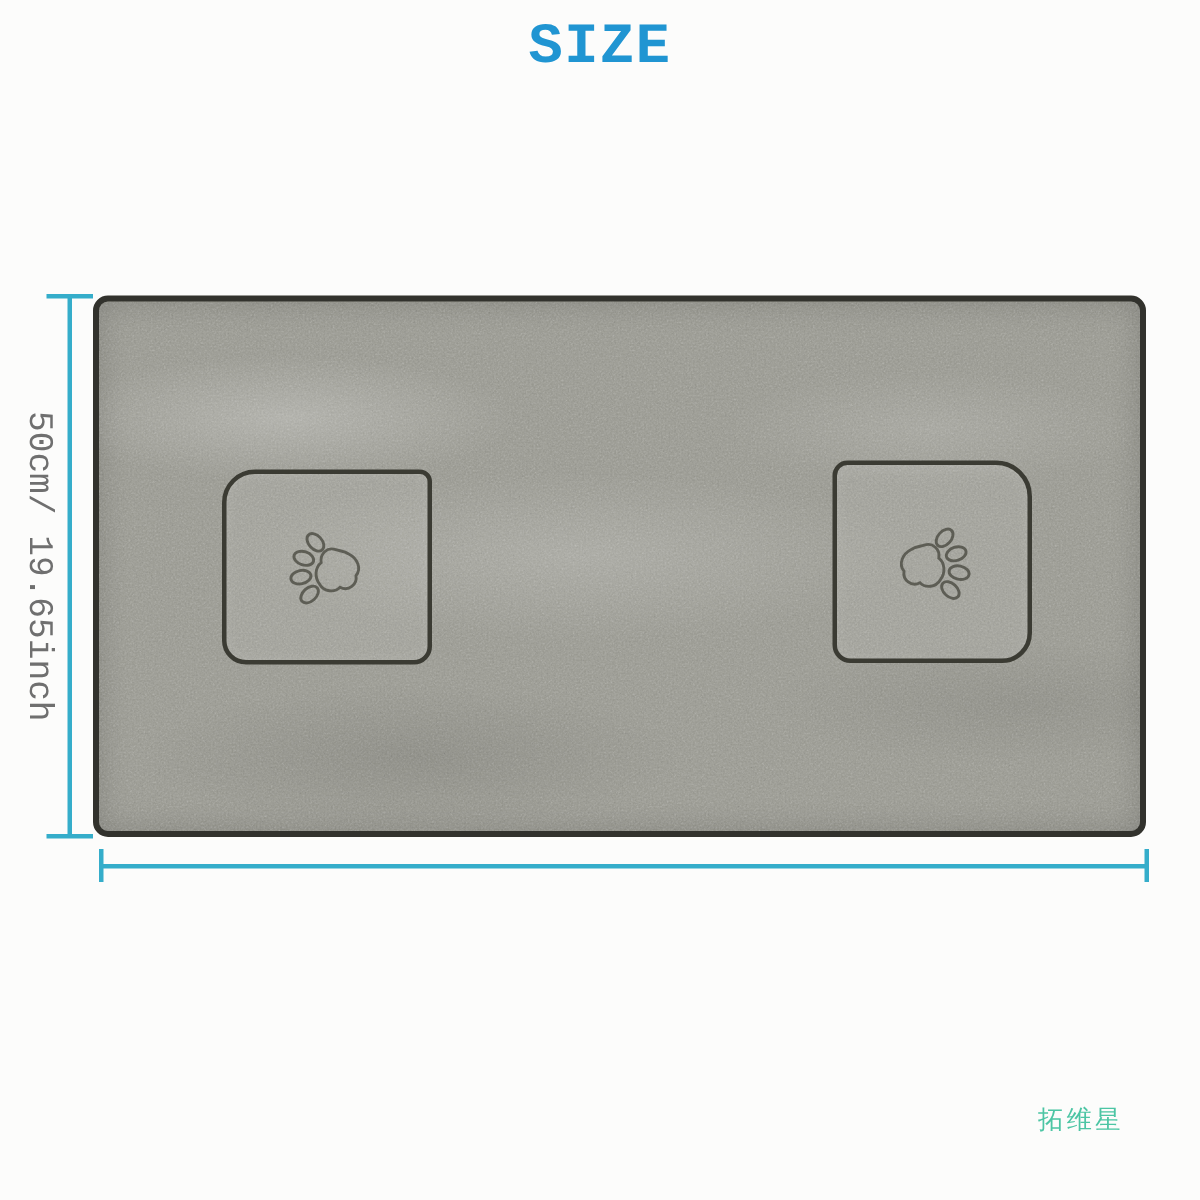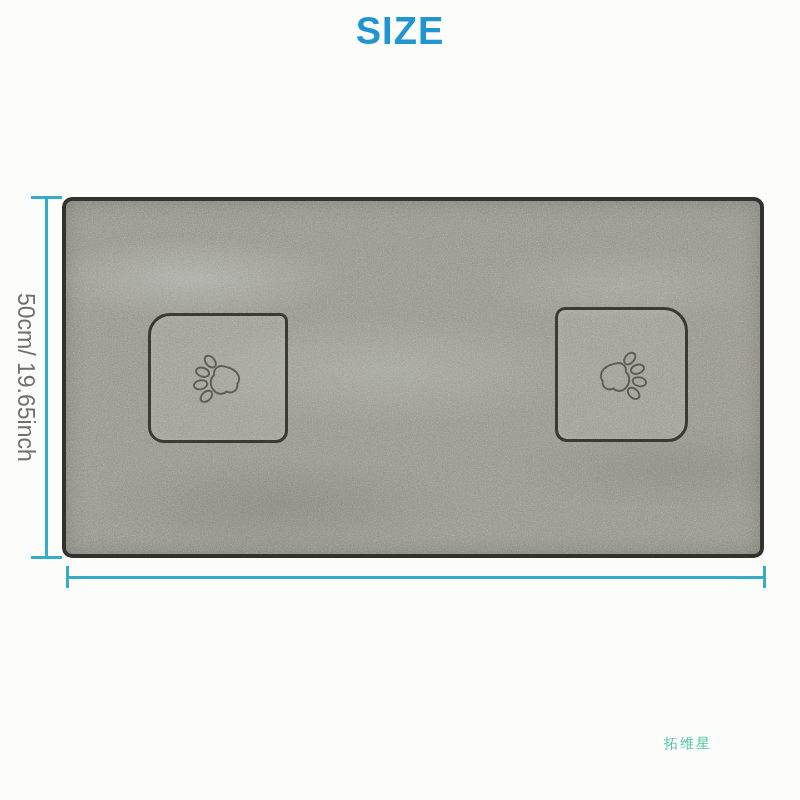--- a/index.html
+++ b/index.html
@@ -1,18 +1,18 @@
 <!DOCTYPE html>
 <html style="--c-title: #2095d2; --c-dimension-line: #35adca; --c-label-text: #6f6f6f; --c-watermark: #4cc5a4; --c-towel-base: #9a9a91; --c-towel-border: #32322d; --c-patch-outline: #3b3b33; --c-paw-stitch: #55554d;"><head>
 <meta charset="utf-8">
 <style>
   html,body{margin:0;padding:0;background:#ffffff;}
   .canvas{
     position:relative;width:800px;height:800px;background:#fcfcfb;
-    font-family:Liberation Sans, sans-serif;overflow:hidden;
+    font-family:Liberation Mono, monospace;overflow:hidden;
   }
   .title{
     position:absolute;top:10px;left:0;width:100%;text-align:center;
     font-size:38px;font-weight:bold;letter-spacing:1px;color:var(--c-title,#2095d2);
   }
   
   .towel{
     position:absolute;left:62px;top:197px;width:702px;height:361px;box-sizing:border-box;
     border:4px solid var(--c-towel-border,#32322d);border-radius:10px;
     background:var(--c-towel-base,#9a9a91);
@@ -55,22 +55,22 @@
   .v-label{
     position:absolute;left:1px;top:197px;width:38px;height:361px;
     writing-mode:vertical-rl;text-align:center;
     font-size:23px;color:var(--c-label-text,#6f6f6f);
   }
   .h-label{
     position:absolute;left:68px;top:582px;width:698px;text-align:center;
     font-size:28px;color:var(--c-label-text,#6f6f6f);
   }
   .watermark{
-    position:absolute;left:664px;top:735px;
-    font-size:14px;letter-spacing:2px;color:var(--c-watermark,#4cc5a4);
+    position:absolute;left:692px;top:735px;
+    font-size:17px;letter-spacing:2px;color:var(--c-watermark,#4cc5a4);
   }
 </style>
 </head>
 <body>
 
 <div class="canvas">
 
   <div class="title">SIZE</div>
 
   <div class="towel">

